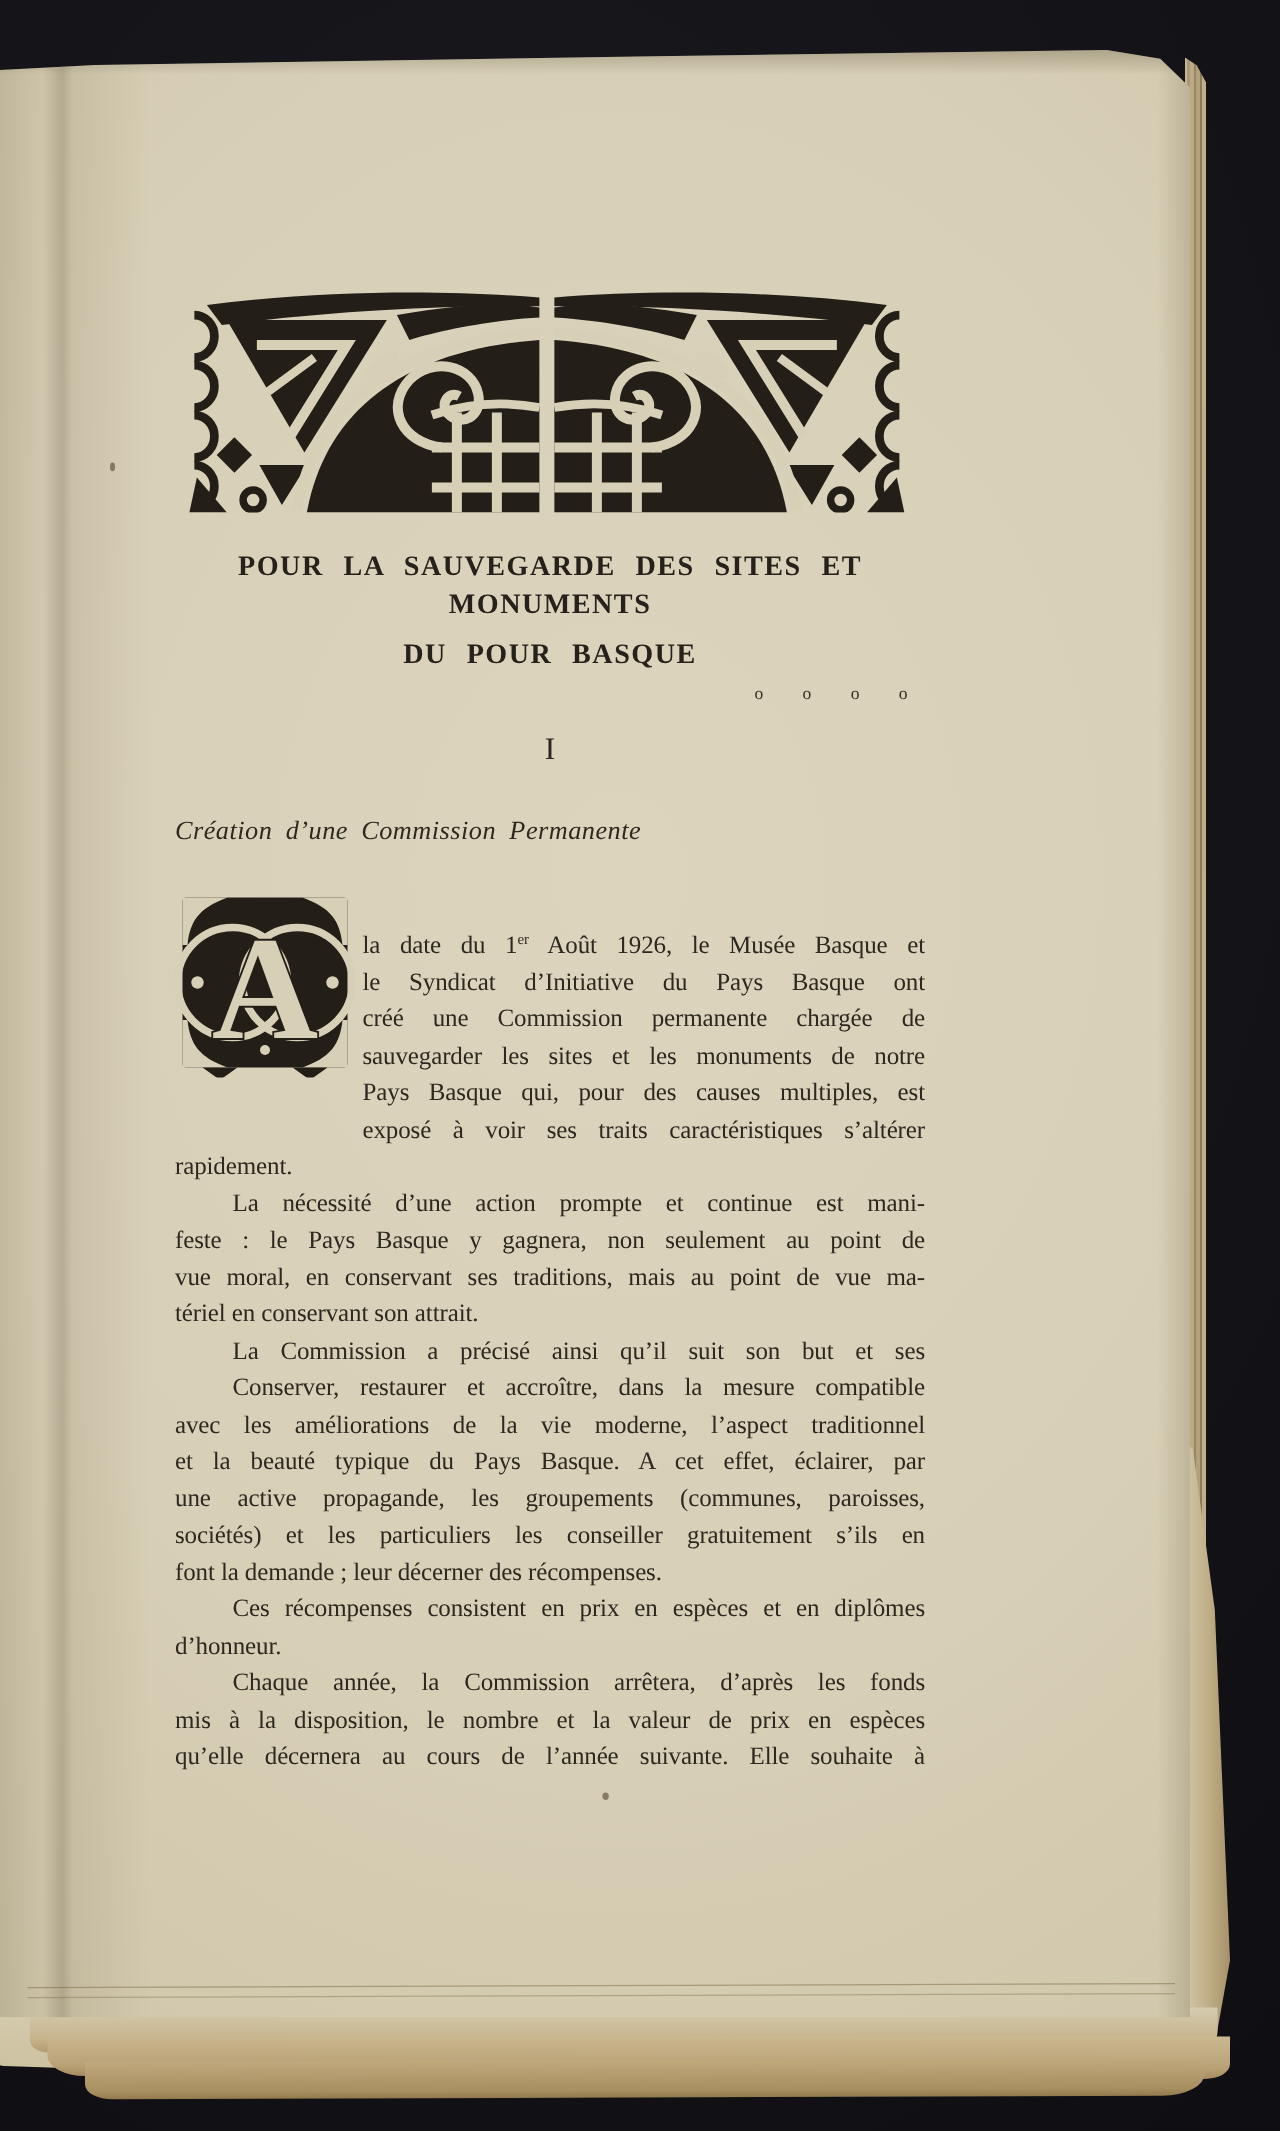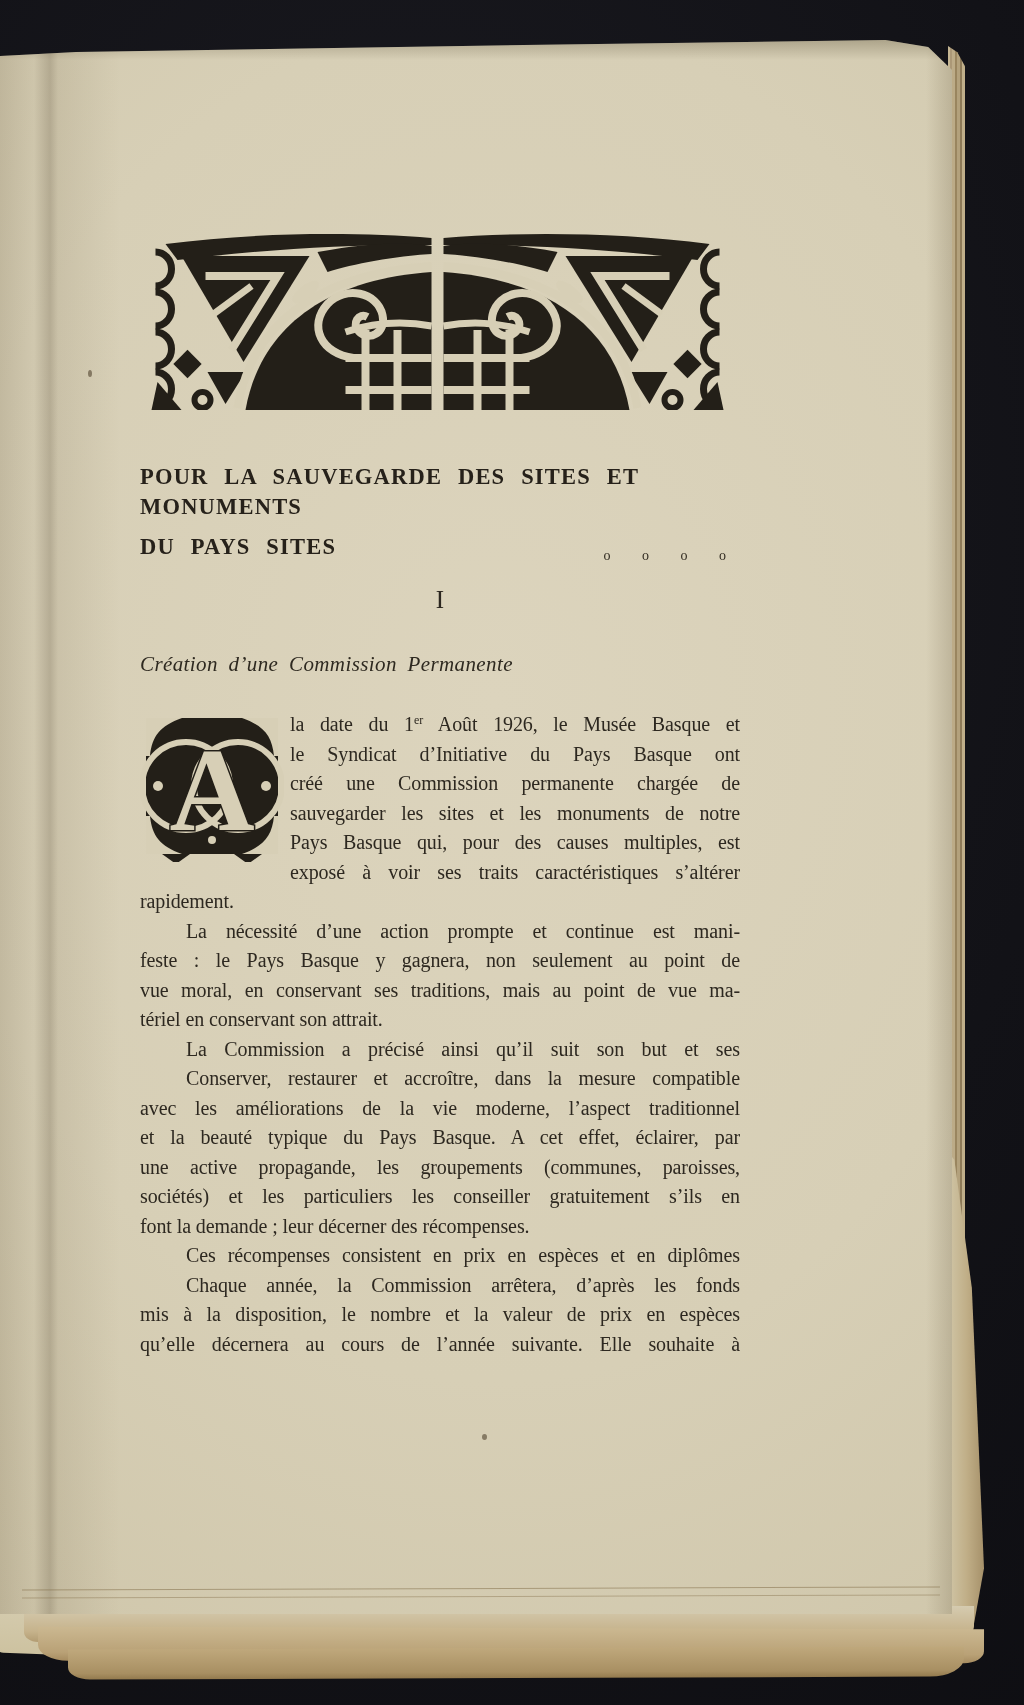--- a/index.html
+++ b/index.html
@@ -53,34 +53,34 @@
     border-bottom:1.5px solid rgba(125,104,66,.4);
     transform:rotate(-.2deg);
   }
   .speck{position:absolute;background:rgba(70,55,35,.55);border-radius:50%;}
   .speck.s1{left:88px;top:330px;width:4px;height:7px;}
   .speck.s2{left:482px;top:1394px;width:5px;height:6px;}
 
   
   .headpiece{position:absolute;left:145px;top:190px;width:585px;height:180px;}
 
-  .title-block{position:absolute;left:140px;top:422px;width:600px;text-align:left;color:#26211a;}
+  .title-block{position:absolute;left:140px;top:398px;width:600px;text-align:center;color:#26211a;}
   .title-line{font-size:22.5px;font-weight:700;letter-spacing:1.2px;word-spacing:9px;line-height:30px;margin:0;}
   .title-line.second{margin-top:10px;}
 
   .dots-row{position:absolute;left:140px;top:508px;width:600px;text-align:right;
     font-size:14px;letter-spacing:14px;color:#332d23;text-indent:14px;}
   .numeral{position:absolute;left:140px;top:546px;width:600px;text-align:center;
     font-size:25px;color:#2c2720;}
   .subtitle{position:absolute;left:140px;top:612px;width:600px;text-align:left;
     font-style:italic;font-size:21px;letter-spacing:.4px;word-spacing:5px;color:#2e2920;}
 
   .dropcap{position:absolute;left:140px;top:672px;width:144px;height:150px;}
 
-  .body-text{position:absolute;left:140px;top:670px;width:600px;color:#2d2820;
+  .body-text{position:absolute;left:140px;top:702px;width:600px;color:#2d2820;
     font-size:20px;letter-spacing:-.1px;}
   .ln{height:29.5px;line-height:29.5px;text-align:justify;text-align-last:justify;}
   .ln.endp{text-align-last:left;}
   .ln.cap{margin-left:150px;}
   .ln.ind{text-indent:46px;}
   sup{font-size:12px;line-height:0;vertical-align:7px;letter-spacing:0;}
 </style>
 </head>
 <body>
 
@@ -121,21 +121,21 @@
       <rect x="214" y="100" width="8" height="80" fill="#d7cfb6" stroke="none"></rect>
       <rect x="246" y="100" width="8" height="80" fill="#d7cfb6" stroke="none"></rect>
       <rect x="198" y="124" width="86" height="8" fill="#d7cfb6" stroke="none"></rect>
       <rect x="198" y="156" width="86" height="8" fill="#d7cfb6" stroke="none"></rect>
     </g>
     <use href="#bhalf-paper" transform="translate(580,0) scale(-1,1)"></use>
   </svg>
 
   <div class="title-block">
     <p class="title-line">POUR LA SAUVEGARDE DES SITES ET MONUMENTS</p>
-    <p class="title-line second">DU PAYS SITES</p>
+    <p class="title-line second">DU POUR BASQUE</p>
   </div>
   <div class="dots-row">o o o o</div>
   <div class="numeral">I</div>
   <div class="subtitle">Création d’une Commission Permanente</div>
 
   <svg class="dropcap" viewBox="0 0 140 150" width="144" height="150" xmlns="http://www.w3.org/2000/svg">
     <rect x="4" y="6" width="132" height="136" rx="3" fill="#231f18"></rect>
     <path d="M4 6 L40 6 C18 14 10 24 8 44 L4 44 Z" fill="#d7cfb6"></path>
     <path d="M136 6 L100 6 C122 14 130 24 132 44 L136 44 Z" fill="#d7cfb6"></path>
     <path d="M4 142 L40 142 C18 134 10 124 8 104 L4 104 Z" fill="#d7cfb6"></path>
@@ -166,20 +166,21 @@
     <div class="ln ind">La Commission a précisé ainsi qu’il suit son but et ses</div>
 
     <div class="ln ind">Conserver, restaurer et accroître, dans la mesure compatible</div>
     <div class="ln">avec les améliorations de la vie moderne, l’aspect traditionnel</div>
     <div class="ln">et la beauté typique du Pays Basque. A cet effet, éclairer, par</div>
     <div class="ln">une active propagande, les groupements (communes, paroisses,</div>
     <div class="ln">sociétés) et les particuliers les conseiller gratuitement s’ils en</div>
     <div class="ln endp">font la demande ; leur décerner des récompenses.</div>
 
     <div class="ln ind">Ces récompenses consistent en prix en espèces et en diplômes</div>
+    <div class="ln endp">d’honneur.</div>
 
     <div class="ln ind">Chaque année, la Commission arrêtera, d’après les fonds</div>
     <div class="ln">mis à la disposition, le nombre et la valeur de prix en espèces</div>
     <div class="ln">qu’elle décernera au cours de l’année suivante. Elle souhaite à</div>
   </div>
 
   <div class="score-lines"></div>
   <div class="speck s1"></div>
   <div class="speck s2"></div>
 </div>

